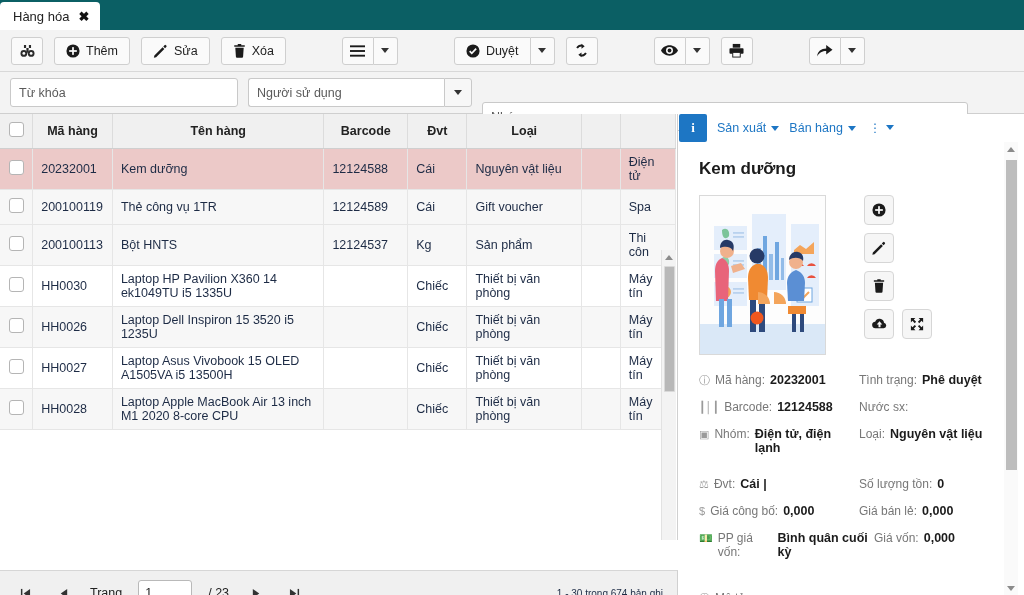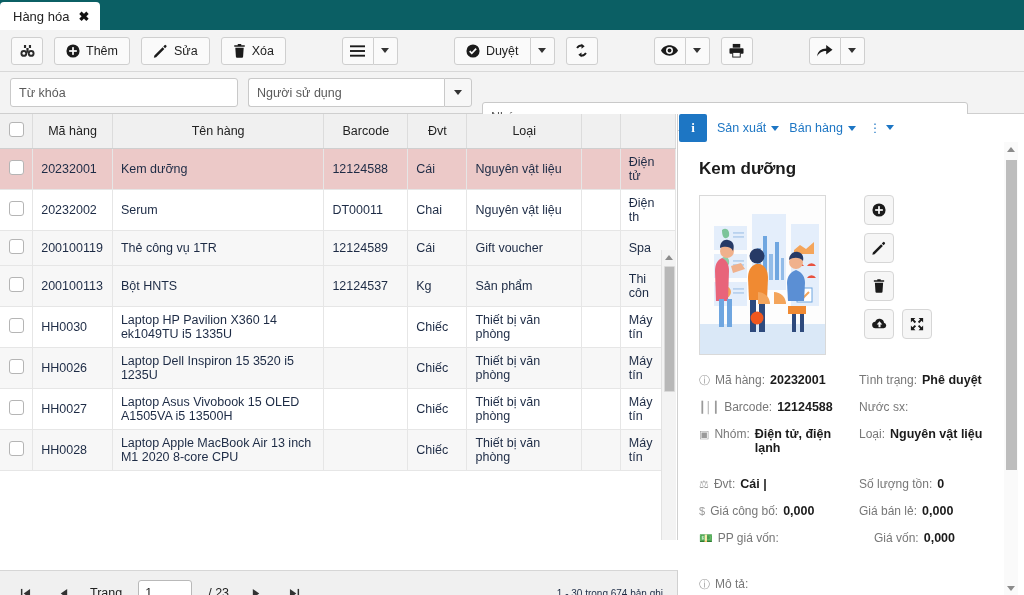--- a/index.html
+++ b/index.html
@@ -69,21 +69,21 @@
   }
 
   
   .gridwrap {
     position:absolute; left:0; top:114px; width:678px; height:426px;
     border-right:1px solid #d0d0d0; background:#fff; overflow:hidden;
   }
   table.grid { border-collapse:collapse; width:676px; table-layout:fixed; }
   table.grid th {
     background:#f0f0f0; border-right:1px solid #dcdcdc; border-bottom:1px solid #cfcfcf;
-    font-size:12.5px; font-weight:normal; color:#222; height:34px; padding:0 6px;
+    font-size:12.5px; font-weight:bold; color:#222; height:34px; padding:0 6px;
   }
   table.grid td {
     border-right:1px solid #e6e6e6; border-bottom:1px solid #e6e6e6;
     font-size:12.5px; color:#1d2b45; padding:6px 8px; height:35px; vertical-align:middle;
   }
   tr.alt td { background:#f7f7f7; }
   tr.sel td { background:#ecc9c8; }
   .cb {
     width:15px; height:15px; border:1px solid #b5b5b5; border-radius:3px;
     background:#fff; display:inline-block; cursor:pointer;
@@ -340,30 +340,20 @@
         <tr class="sel">
           <td class="c-chk" style="text-align:center;"><span class="cb"></span></td>
           <td class="left">20232001</td>
           <td class="left">Kem dưỡng</td>
           <td class="left">12124588</td>
           <td class="left">Cái</td>
           <td class="left">Nguyên vật liệu</td>
           <td></td>
           <td class="left">Điện tử</td>
         </tr>
-        <tr>
-          <td class="c-chk" style="text-align:center;"><span class="cb"></span></td>
-          <td class="left">20232002</td>
-          <td class="left">Serum</td>
-          <td class="left">DT00011</td>
-          <td class="left">Chai</td>
-          <td class="left">Nguyên vật liệu</td>
-          <td></td>
-          <td class="left">Điện th</td>
-        </tr>
         <tr class="alt">
           <td class="c-chk" style="text-align:center;"><span class="cb"></span></td>
           <td class="left">200100119</td>
           <td class="left">Thẻ công vụ 1TR</td>
           <td class="left">12124589</td>
           <td class="left">Cái</td>
           <td class="left">Gift voucher</td>
           <td></td>
           <td class="left">Spa</td>
         </tr>
@@ -643,20 +633,21 @@
         <div class="fR">
           <span>Giá bán lẻ:</span>
           <span class="fv">0,000</span>
         </div>
       </div>
 
       <div class="frow">
         <div class="fL" style="width:175px;">
           <span class="fico">💵</span>
           <span>PP giá vốn:</span>
+          <span class="fv">Bình quân cuối kỳ</span>
         </div>
         <div class="fR">
           <span>Giá vốn:</span>
           <span class="fv">0,000</span>
         </div>
       </div>
 
       <div class="spacer"></div>
 
       <div class="frow" style="margin-top:10px;">

